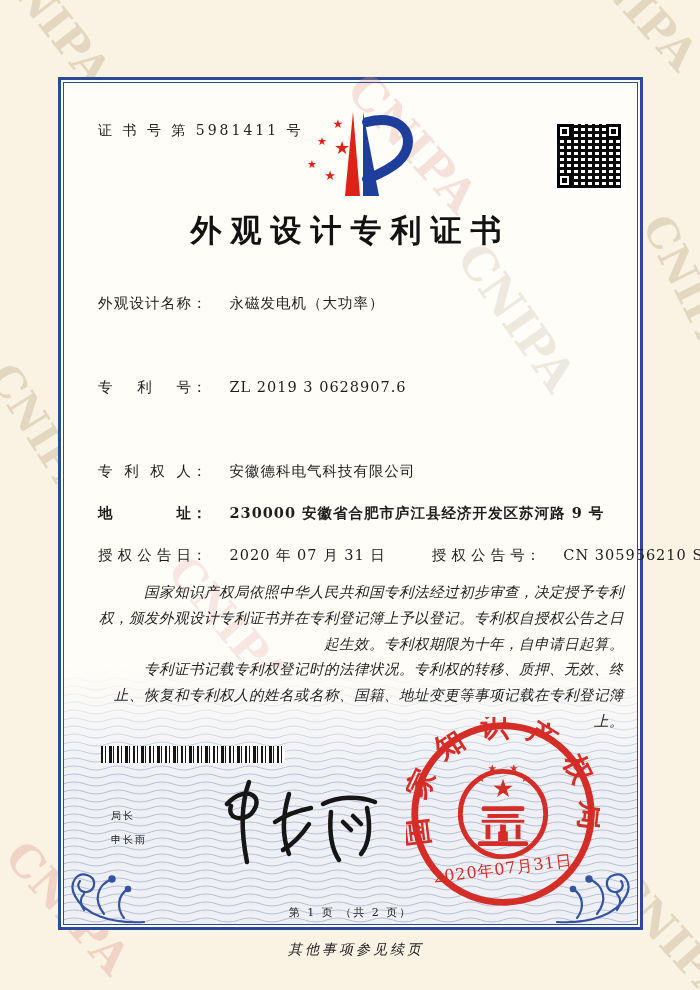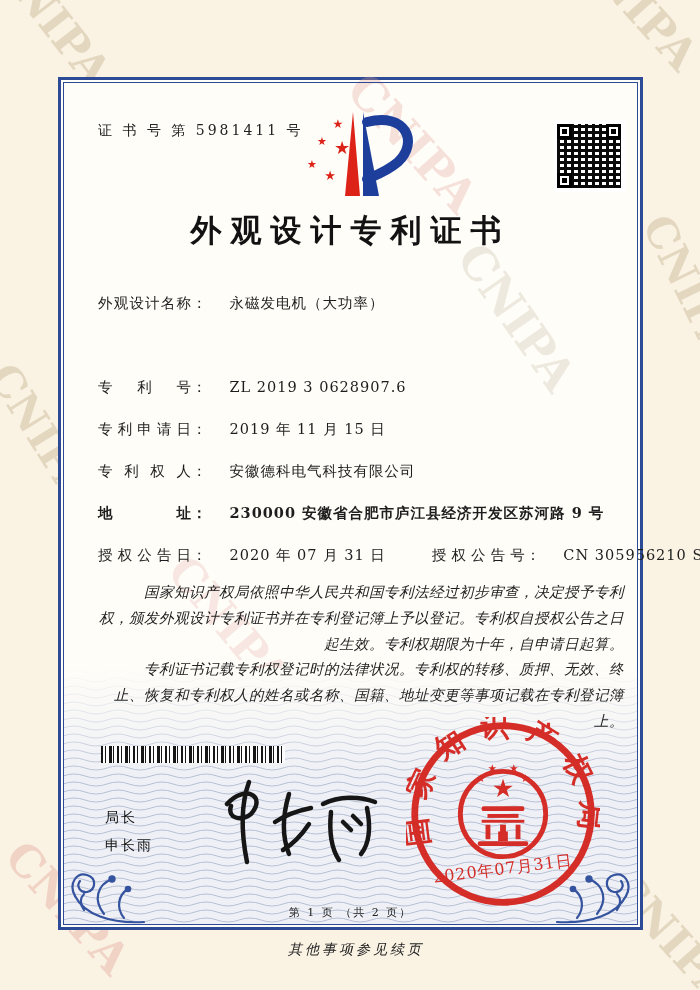--- a/index.html
+++ b/index.html
@@ -28,21 +28,21 @@
   .title{position:absolute;left:0;right:0;top:130px;text-align:center;font-size:31px;font-weight:bold;letter-spacing:9px;color:#121212;z-index:2;}
   .frow{position:absolute;left:37px;font-size:14.5px;color:#1d1d1d;letter-spacing:1px;white-space:nowrap;z-index:2;}
   .flabel{display:inline-block;width:94px;text-align:justify;text-align-last:justify;}
   .fcolon{display:inline-block;}
   .fvalue{display:inline-block;margin-left:22px;}
   .fpair2{display:inline-block;margin-left:46px;}
   .paras{position:absolute;left:37px;top:500px;width:526px;font-size:14.5px;line-height:1.78;color:#222;font-style:italic;z-index:2;}
   .paras p{margin:0;text-indent:2em;letter-spacing:0.5px;text-align:right;}
   .barcode{position:absolute;left:40px;top:666px;width:184px;height:17px;z-index:2;
     background:repeating-linear-gradient(90deg,#151515 0 2px,#fdfdfd 2px 4px,#151515 4px 5px,#fdfdfd 5px 8px,#151515 8px 11px,#fdfdfd 11px 12px,#151515 12px 13px,#fdfdfd 13px 16px);}
-  .official{position:absolute;left:44px;top:729px;z-index:2;font-family:"Liberation Sans", sans-serif;font-size:14px;color:#111;}
+  .official{position:absolute;left:50px;top:729px;z-index:2;font-family:"Liberation Sans", sans-serif;font-size:10px;color:#111;}
   .official div{margin-bottom:10px;letter-spacing:2px;}
   .signature{position:absolute;left:150px;top:690px;width:180px;height:100px;z-index:3;}
   .seal{position:absolute;left:345px;top:637px;width:194px;height:194px;z-index:4;opacity:0.95;}
   .pagenum{position:absolute;left:0;right:0;top:825px;text-align:center;font-size:11px;letter-spacing:2px;color:#222;z-index:2;}
   .flourish{position:absolute;width:86px;height:86px;z-index:3;}
   .fl-bl{left:1px;bottom:1px;}
   .fl-br{right:1px;bottom:1px;transform:scaleX(-1);}
   .contnote{position:absolute;left:12px;right:0;top:941px;text-align:center;font-size:14px;font-style:italic;letter-spacing:3px;color:#222;z-index:1;}
 </style>
 </head>
@@ -96,23 +96,20 @@
       </div>
     </div>
 
     <div class="title">外观设计专利证书</div>
 
     <div class="frow" style="top:214px;">
       <span class="flabel">外观设计名称</span><span class="fcolon">：</span><span class="fvalue">永磁发电机（大功率）</span>
     </div>
     <div class="frow" style="top:298px;">
       <span class="flabel">专利号</span><span class="fcolon">：</span><span class="fvalue">ZL 2019 3 0628907.6</span>
-    </div>
-    <div class="frow" style="top:340px;">
-      <span class="flabel">专利申请日</span><span class="fcolon">：</span><span class="fvalue">2019 年 11 月 15 日</span>
     </div>
     <div class="frow" style="top:382px;">
       <span class="flabel">专利权人</span><span class="fcolon">：</span><span class="fvalue">安徽德科电气科技有限公司</span>
     </div>
     <div class="frow" style="top:424px;font-weight:bold;">
       <span class="flabel">地址</span><span class="fcolon">：</span><span class="fvalue">230000 安徽省合肥市庐江县经济开发区苏河路 9 号</span>
     </div>
     <div class="frow" style="top:466px;">
       <span class="flabel">授权公告日</span><span class="fcolon">：</span><span class="fvalue">2020 年 07 月 31 日</span><span class="fpair2"><span class="flabel">授权公告号</span><span class="fcolon">：</span><span class="fvalue">CN 305956210 S</span></span>
     </div>

